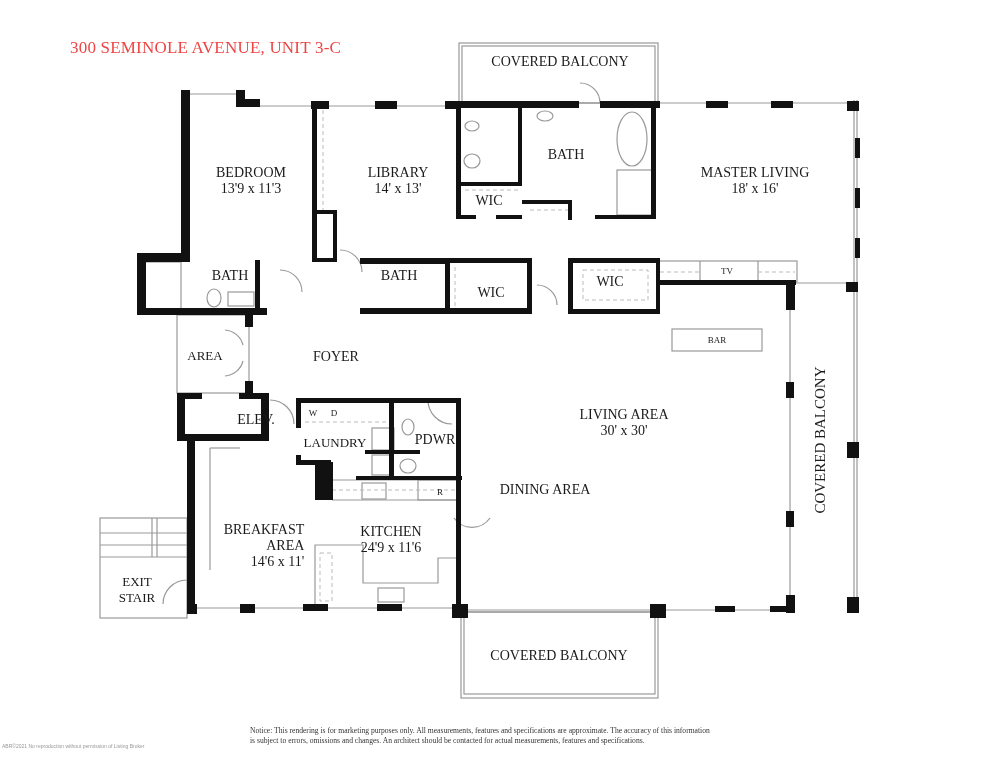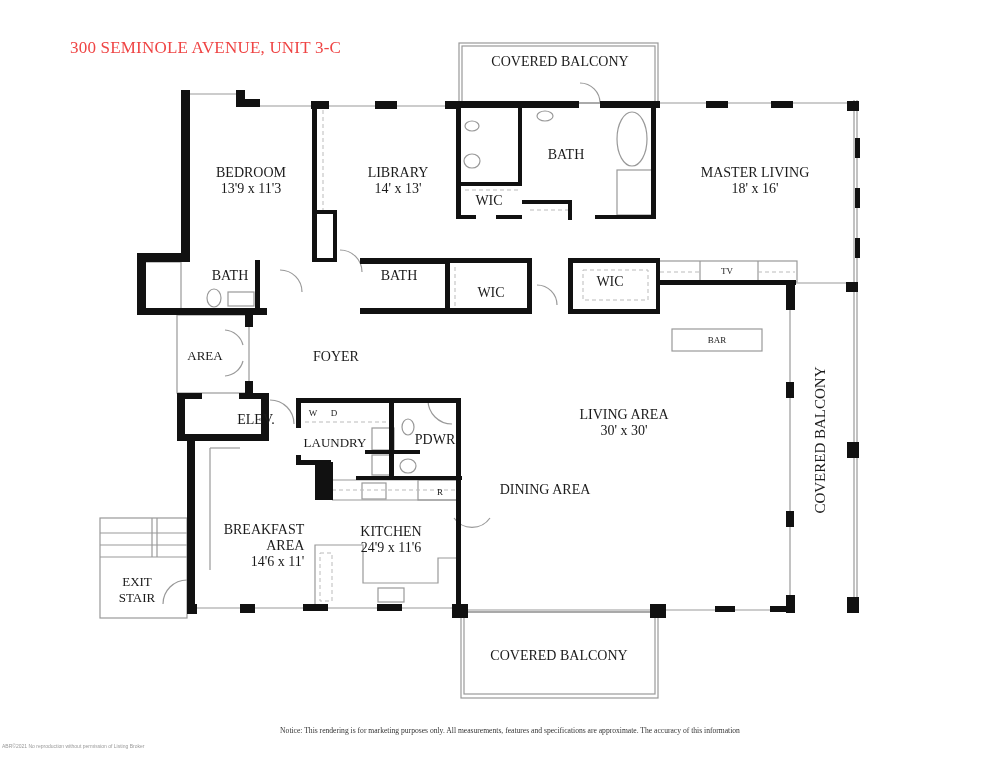--- a/index.html
+++ b/index.html
@@ -1,19 +1,19 @@
 <!DOCTYPE html>
 <html><head>
 <meta charset="utf-8">
 <style>
   html, body { margin:0; padding:0; background:#ffffff; }
   body { width:1000px; height:772px; position:relative; overflow:hidden; font-family:"Liberation Serif", serif; color:#111; }
   #plan { position:absolute; left:0; top:0; width:1000px; height:772px; }
   .title { position:absolute; left:70px; top:38px; font-size:17px; letter-spacing:0.2px; color:#ef4444; }
-  .notice { position:absolute; left:250px; top:726px; width:520px; text-align:center; font-size:7.6px; line-height:10px; color:#333; }
+  .notice { position:absolute; left:250px; top:726px; width:520px; text-align:left; font-size:7.6px; line-height:10px; color:#333; }
   .watermark { position:absolute; left:2px; top:743px; font-family:"Liberation Sans", sans-serif; font-size:5px; color:#999; }
   .lbl { position:absolute; text-align:center; font-size:14px; line-height:16px; color:#1a1a1a; white-space:nowrap; transform:translateX(-50%); }
   .lbl .dim { display:block; }
   .sm { font-size:9px; line-height:10px; }
   .vert { position:absolute; left:820px; top:440px; font-size:15px; transform:translate(-50%,-50%) rotate(-90deg); white-space:nowrap; color:#1a1a1a; }
 </style>
 </head>
 <body>
 
 <svg id="plan" viewBox="0 0 1000 772" xmlns="http://www.w3.org/2000/svg">
@@ -239,14 +239,15 @@
 <div class="lbl" style="left:137px;top:574px;font-size:13px;">
   <span class="dim">EXIT</span>
   <span class="dim">STAIR</span>
 </div>
 
 <div class="vert">COVERED BALCONY</div>
 <div class="lbl" style="left:559px;top:648px;">COVERED BALCONY</div>
 
 <div class="notice">
   <div>Notice: This rendering is for marketing purposes only. All measurements, features and specifications are approximate. The accuracy of this information</div>
+  <div>is subject to errors, omissions and changes. An architect should be contacted for actual measurements, features and specifications.</div>
 </div>
 <div class="watermark">ABR©2021 No reproduction without permission of Listing Broker</div>
 
 </body></html>

